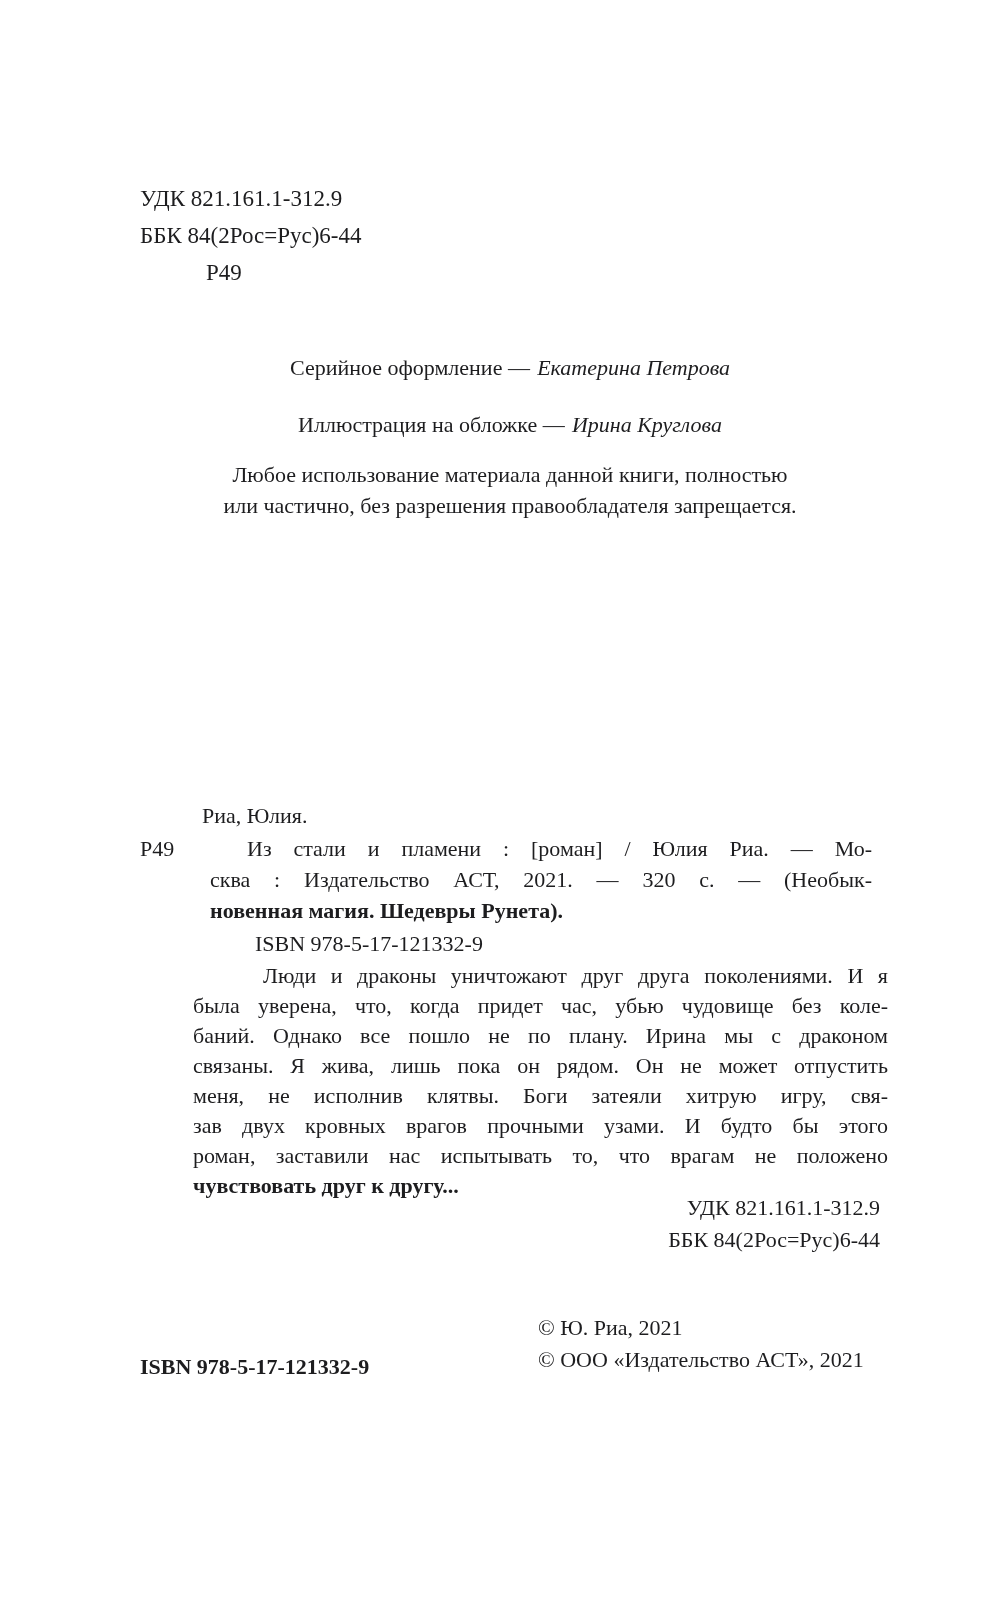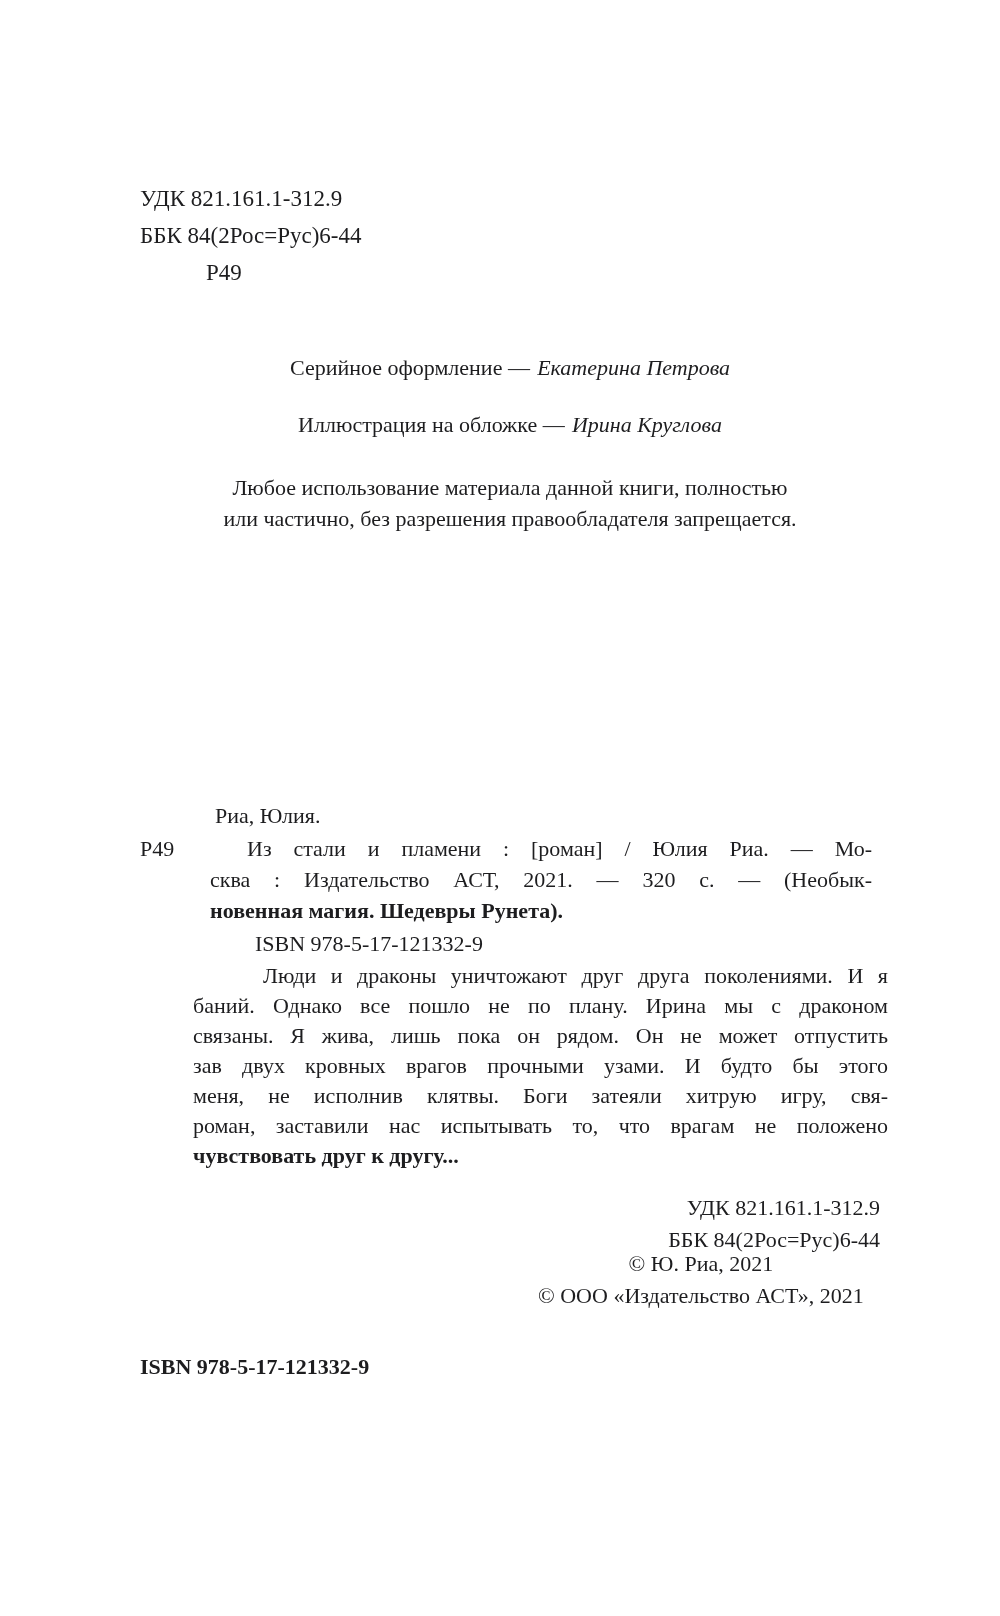--- a/index.html
+++ b/index.html
@@ -34,32 +34,32 @@
 
   
   .credits {
     position: absolute;
     top: 352px;
     left: 130px;
     width: 760px;
     text-align: center;
   }
   .credit-line { margin-bottom: 26px; white-space: nowrap; }
-  .credit-line.second { margin-bottom: 32px; }
+  .credit-line.second { margin-bottom: 19px; }
   .credit-name {
     font-style: italic;
     margin-left: 0.33em;
   }
   .rights-line { white-space: nowrap; }
 
   
   .catalog-author {
     position: absolute;
     top: 800px;
-    left: 215px;
+    left: 202px;
     white-space: nowrap;
   }
   .margin-sign {
     position: absolute;
     top: 833px;
     left: 140px;
     white-space: nowrap;
   }
   .catalog-desc {
     position: absolute;
@@ -100,25 +100,24 @@
     top: 1192px;
     left: 218px;
     width: 662px;
     text-align: right;
     line-height: 32px;
   }
 
   
   .footer-copyrights {
     position: absolute;
-    top: 1248px;
+    top: 1312px;
     left: 538px;
     line-height: 32px;
     white-space: nowrap;
-    text-align: center;
   }
   .footer-isbn {
     position: absolute;
     top: 1351px;
     left: 140px;
     font-weight: bold;
     white-space: nowrap;
   }
 </style>
 </head>
@@ -149,24 +148,25 @@
   <div class="catalog-desc">
     <div class="line first">Из стали и пламени : [роман] / Юлия Риа. — Мо-</div>
     <div class="line">сква : Издательство АСТ, 2021. — 320 с. — (Необык-</div>
     <div class="line last">новенная магия. Шедевры Рунета).</div>
   </div>
 
   <div class="catalog-isbn">ISBN 978-5-17-121332-9</div>
 
   <div class="annotation">
     <div class="line first">Люди и драконы уничтожают друг друга поколениями. И я</div>
+    <div class="line">была уверена, что, когда придет час, убью чудовище без коле-</div>
     <div class="line">баний. Однако все пошло не по плану. Ирина мы с драконом</div>
     <div class="line">связаны. Я жива, лишь пока он рядом. Он не может отпустить</div>
+    <div class="line">меня, не исполнив клятвы. Боги затеяли хитрую игру, свя-</div>
     <div class="line">зав двух кровных врагов прочными узами. И будто бы этого</div>
-    <div class="line">меня, не исполнив клятвы. Боги затеяли хитрую игру, свя-</div>
     <div class="line">роман, заставили нас испытывать то, что врагам не положено</div>
     <div class="line last">чувствовать друг к другу...</div>
   </div>
 
   <div class="codes-bottom">
     <div>УДК 821.161.1-312.9</div>
     <div>ББК 84(2Рос=Рус)6-44</div>
   </div>
 
   <div class="footer-copyrights">

